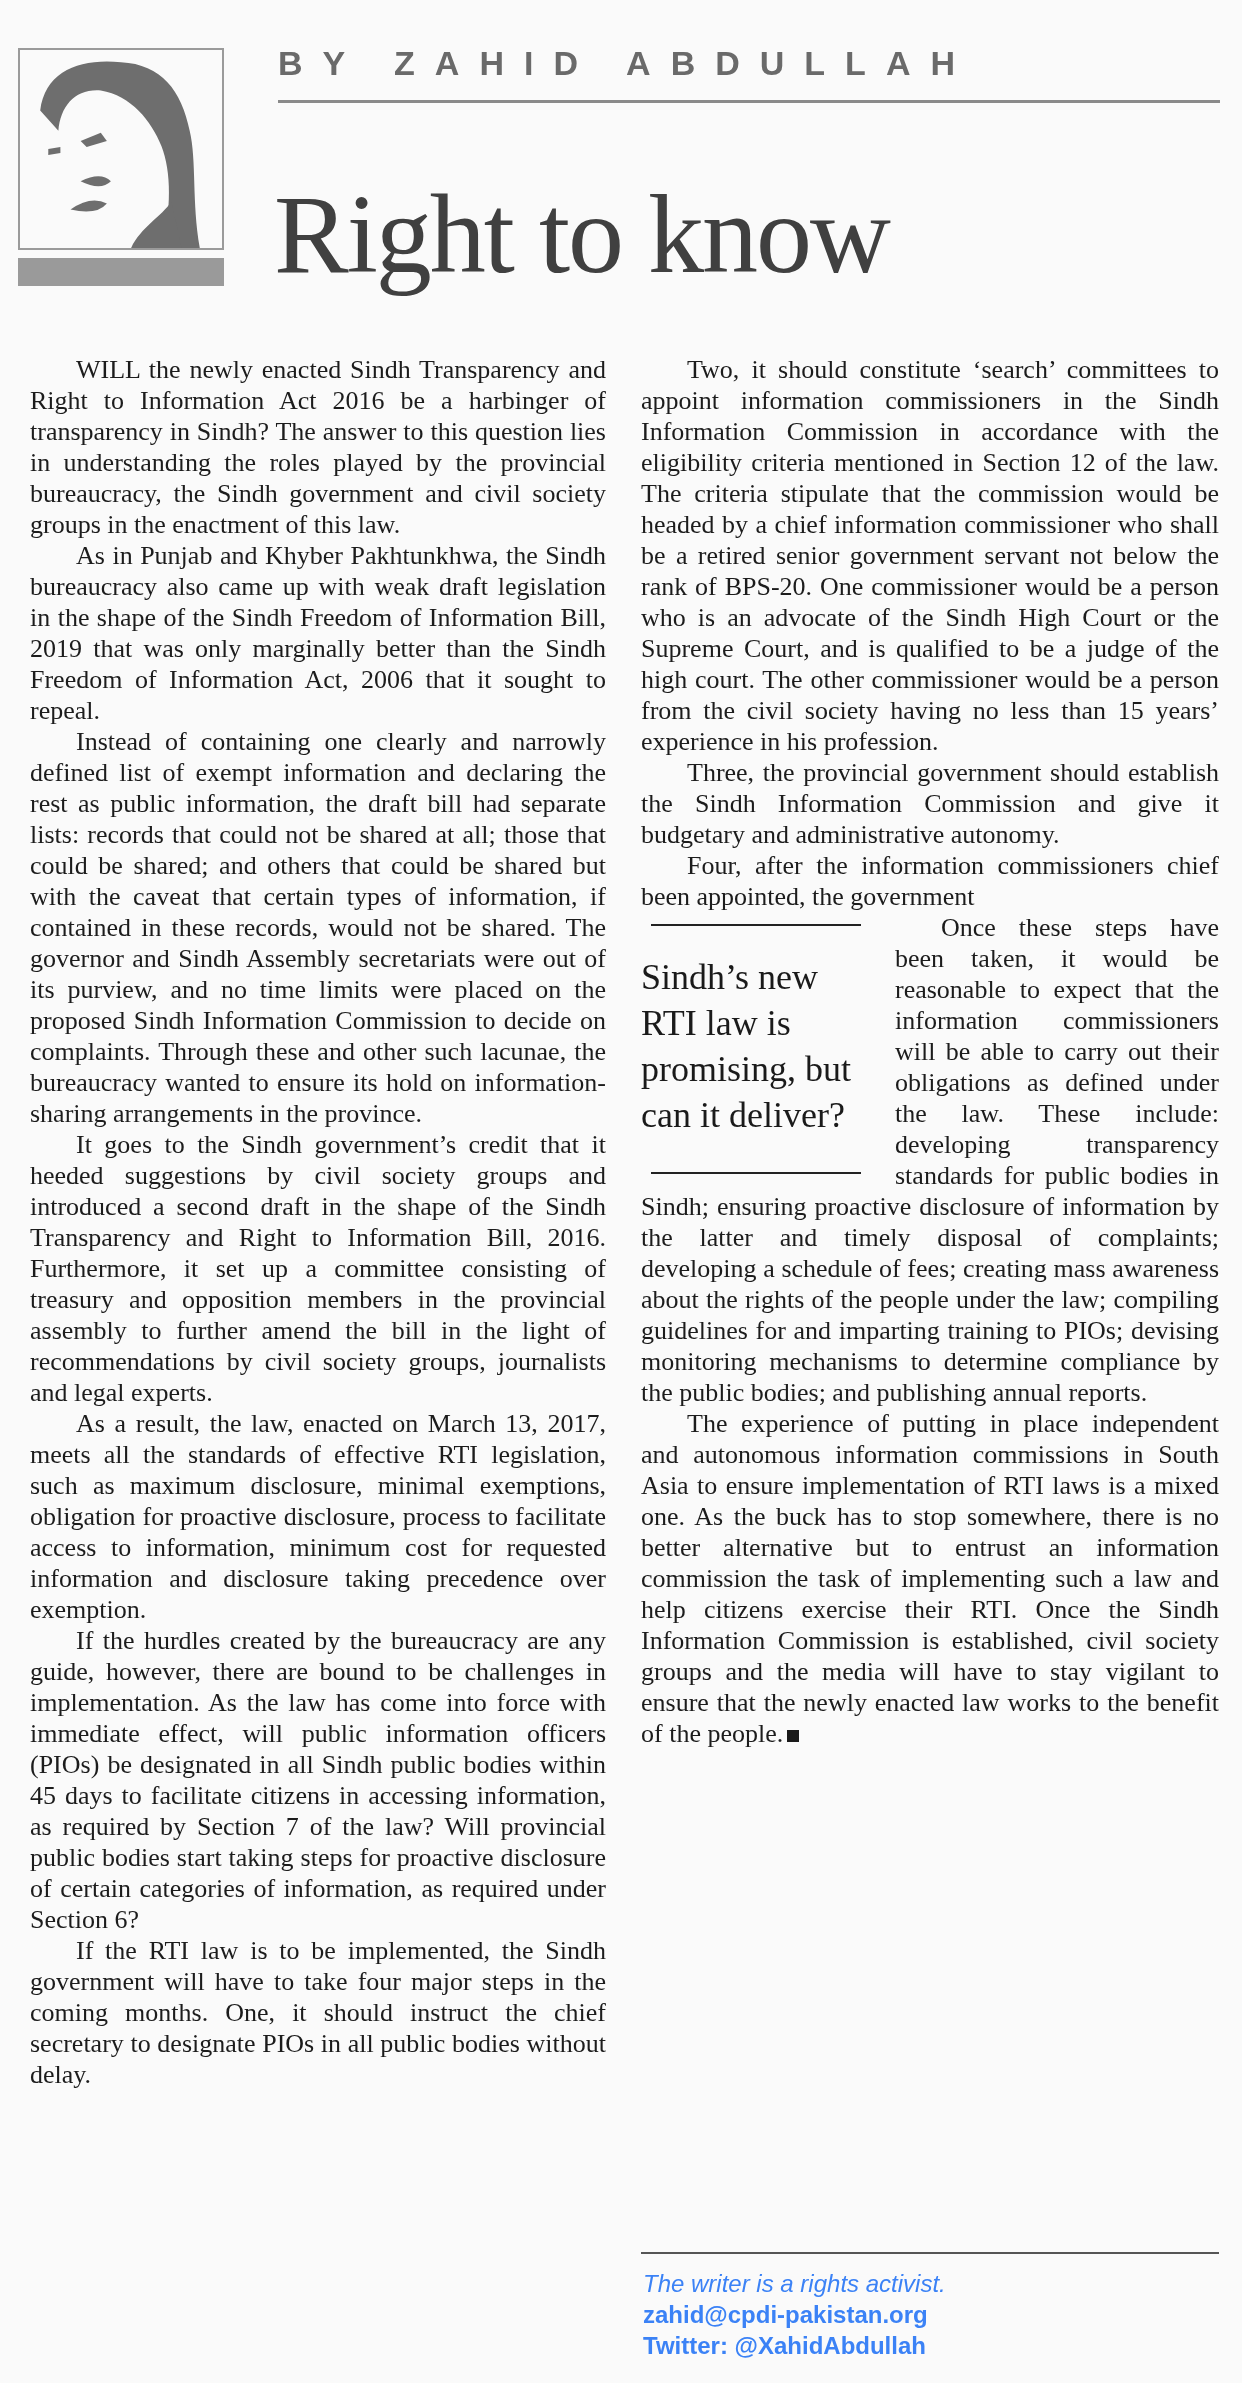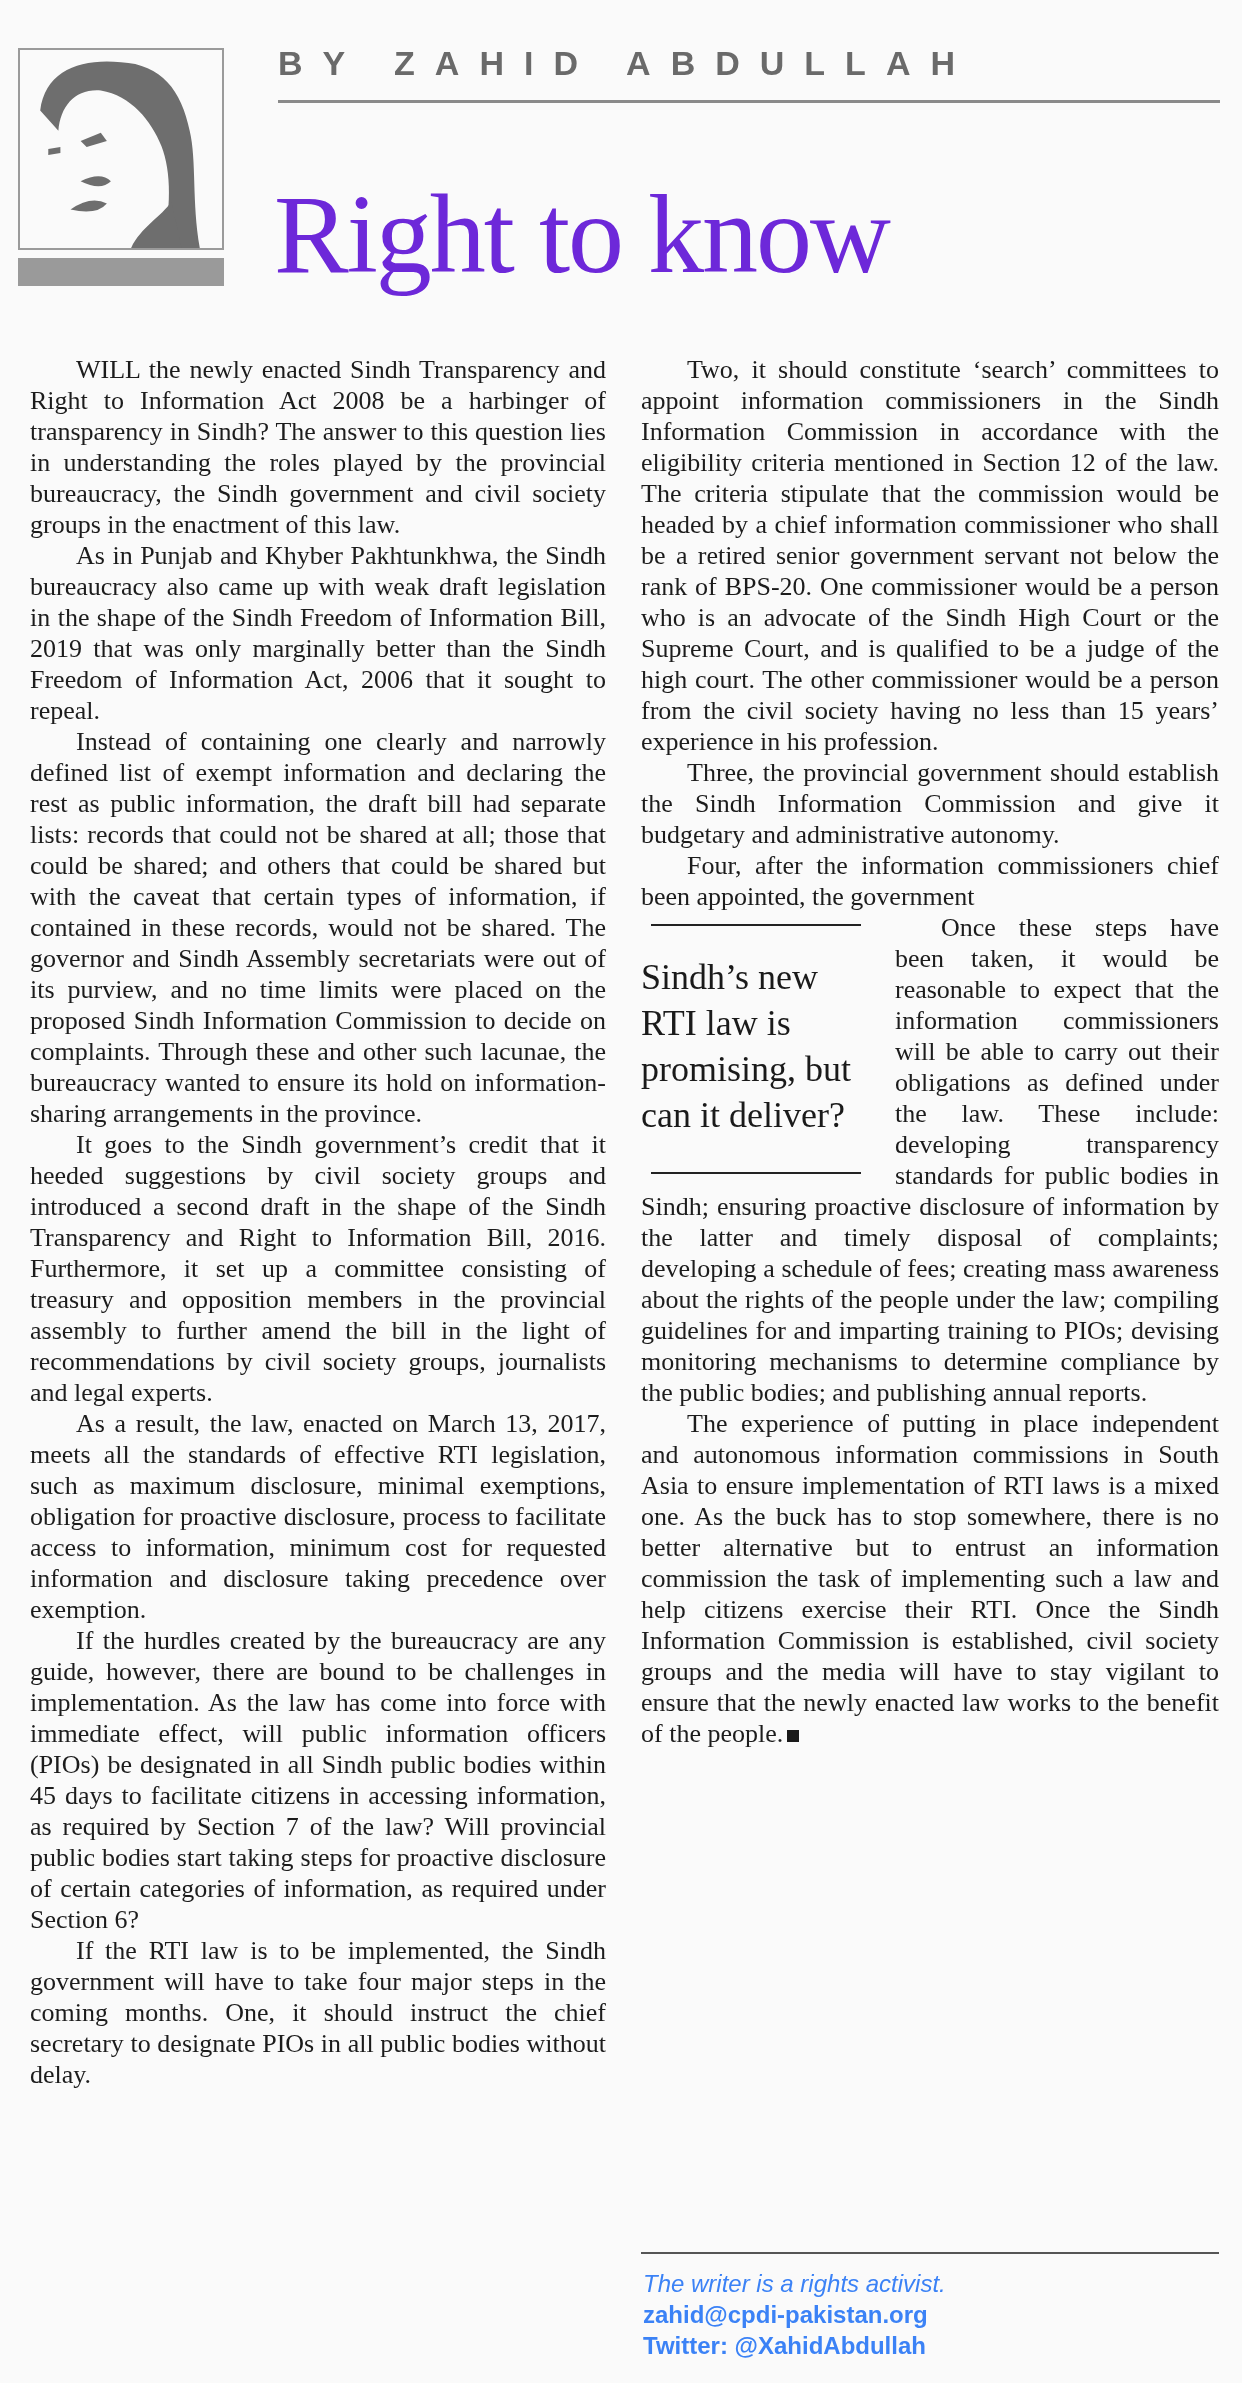--- a/index.html
+++ b/index.html
@@ -20,21 +20,21 @@
     position: absolute; left: 278px; top: 44px;
     font-family: "Liberation Sans", sans-serif; font-size: 34px; font-weight: bold;
     letter-spacing: 20px; color: #6a6a6a;
   }
   .byline-rule {
     position: absolute; left: 278px; top: 100px; width: 942px; height: 3px; background: #8a8a8a;
   }
   .title {
     position: absolute; left: 274px; top: 178px;
     font-family: "Liberation Serif", serif; font-size: 112px; line-height: 1;
-    color: #6d28d9; letter-spacing: -2px;
+    color: #404040; letter-spacing: -2px;
   }
   .column {
     position: absolute; top: 354px;
     font-family: "Liberation Serif", serif; font-size: 26px; line-height: 31px;
     text-align: justify; hyphens: manual; color: #1c1c1c;
   }
   .col-left { left: 30px; width: 576px; }
   .col-right { left: 641px; width: 578px; }
   .column p { margin: 0; text-indent: 46px; }
   .column p.noindent { text-indent: 0; }
@@ -70,21 +70,21 @@
     <path d="M110 196 C 120 175, 140 165, 150 150 L 160 196 Z" fill="#6e6e6e"></path>
   </svg>
 </div>
 <div class="gray-bar"></div>
 
 <div class="byline">BY ZAHID ABDULLAH</div>
 <div class="byline-rule"></div>
 <h1 class="title" style="margin:0;font-weight:normal;">Right to know</h1>
 
 <div class="column col-left">
-  <p>WILL the newly enacted Sindh Transparency and Right to Information Act 2008 be a harbinger of transparency in Sindh? The answer to this question lies in understanding the roles played by the provincial bureaucracy, the Sindh government and civil society groups in the enactment of this law.</p>
+  <p>WILL the newly enacted Sindh Transparency and Right to Information Act 2016 be a harbinger of transparency in Sindh? The answer to this question lies in understanding the roles played by the provincial bureaucracy, the Sindh government and civil society groups in the enactment of this law.</p>
   <p>As in Punjab and Khyber Pakhtunkhwa, the Sindh bureaucracy also came up with weak draft legislation in the shape of the Sindh Freedom of Information Bill, 2019 that was only marginally better than the Sindh Freedom of Information Act, 2006 that it sought to repeal.</p>
   <p>Instead of containing one clearly and narrowly defined list of exempt information and declaring the rest as public information, the draft bill had separate lists: records that could not be shared at all; those that could be shared; and others that could be shared but with the caveat that certain types of information, if contained in these records, would not be shared. The governor and Sindh Assembly secretariats were out of its purview, and no time limits were placed on the proposed Sindh Information Commission to decide on complaints. Through these and other such lacunae, the bureaucracy wanted to ensure its hold on information-sharing arrangements in the province.</p>
   <p>It goes to the Sindh government’s credit that it heeded suggestions by civil society groups and introduced a second draft in the shape of the Sindh Transparency and Right to Information Bill, 2016. Furthermore, it set up a committee consisting of treasury and opposition members in the provincial assembly to further amend the bill in the light of recommendations by civil society groups, journalists and legal experts.</p>
   <p>As a result, the law, enacted on March 13, 2017, meets all the standards of effective RTI legislation, such as maximum disclosure, minimal exemptions, obligation for proactive disclosure, process to facilitate access to information, minimum cost for requested information and disclosure taking precedence over exemption.</p>
   <p>If the hurdles created by the bureaucracy are any guide, however, there are bound to be challenges in implementation. As the law has come into force with immediate effect, will public information officers (PIOs) be designated in all Sindh public bodies within 45 days to facilitate citizens in accessing information, as required by Section 7 of the law? Will provincial public bodies start taking steps for proactive disclosure of certain categories of information, as required under Section 6?</p>
   <p>If the RTI law is to be implemented, the Sindh government will have to take four major steps in the coming months. One, it should instruct the chief secretary to designate PIOs in all public bodies without delay.</p>
 </div>
 
 <div class="column col-right">
   <p>Two, it should constitute ‘search’ committees to appoint information commissioners in the Sindh Information Commission in accordance with the eligibility criteria mentioned in Section 12 of the law. The criteria stipulate that the commission would be headed by a chief information commissioner who shall be a retired senior government servant not below the rank of BPS-20. One commissioner would be a person who is an advocate of the Sindh High Court or the Supreme Court, and is qualified to be a judge of the high court. The other commissioner would be a person from the civil society having no less than 15 years’ experience in his profession.</p>

